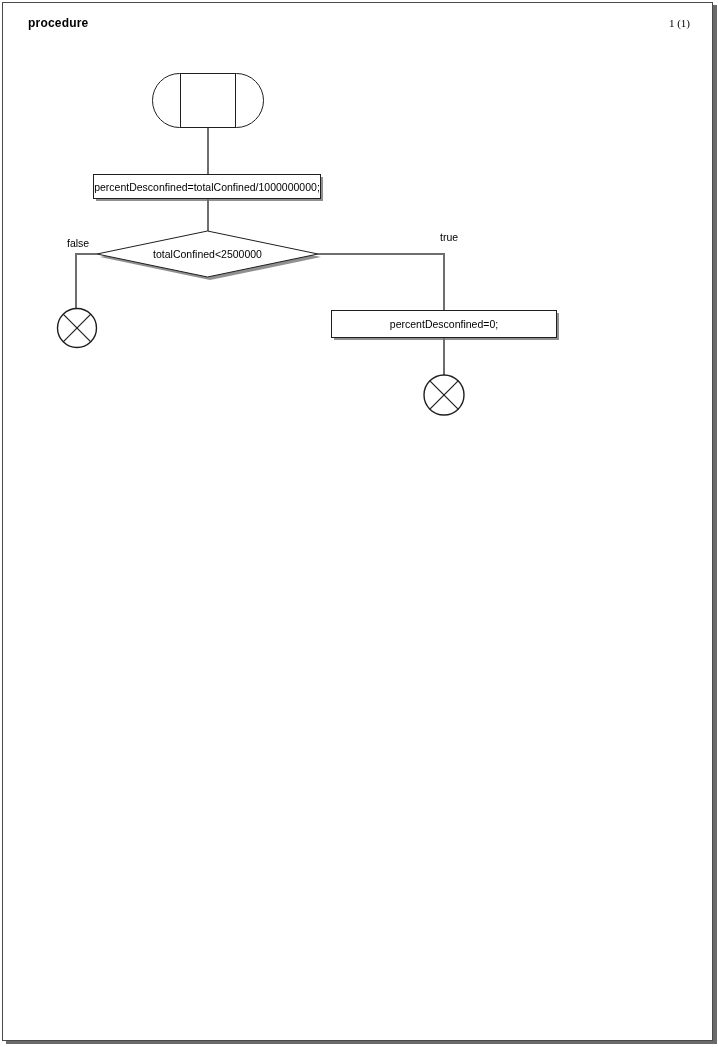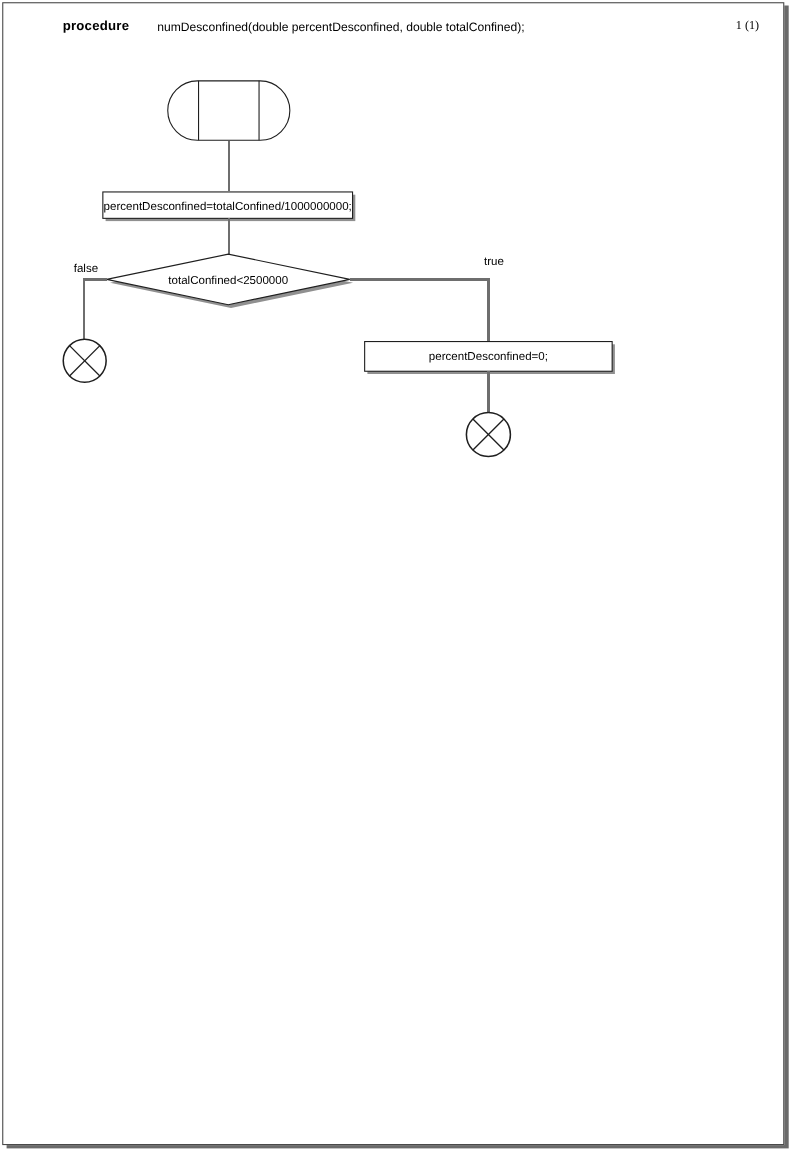--- a/index.html
+++ b/index.html
@@ -16,21 +16,20 @@
     left: 2px; top: 2px;
     width: 709px; height: 1037px;
     background: #ffffff;
     border: 1px solid #4a4a4a;
     box-shadow: 4px 3px 0 #6a6a6a;
   }
   .hdr-kind {
     position: absolute; left: 25px; top: 13px;
     font-size: 12px; font-weight: bold; color: #000;
     letter-spacing: 0.2px;
-    margin-left: 29px;
   }
   .hdr-signature {
     position: absolute; left: 140px; top: 16px;
     font-size: 11px; color: #000;
   }
   .hdr-pagenum {
     position: absolute; right: 22px; top: 14px;
     font-size: 11px; color: #000; font-family: Liberation Serif, serif;
   }
   svg.diagram {
@@ -54,21 +53,20 @@
   }
 </style>
 </head>
 <body>
 
 <div class="canvas">
   <div class="page">
 
     <div class="hdr-kind">procedure</div>
 
-    <div class="hdr-signature">numDesconfined(double percentDesconfined, double totalConfined);</div>
 
     <div class="hdr-pagenum">1 (1)</div>
   </div>
 
   <svg class="diagram" viewBox="0 0 718 1047">
 
     <g>
       <rect class="shape" x="152.5" y="73.5" width="111" height="54" rx="27" ry="27"></rect>
       <line class="shape-inner" x1="180.5" y1="73.5" x2="180.5" y2="127.5"></line>
       <line class="shape-inner" x1="235.5" y1="73.5" x2="235.5" y2="127.5"></line>

